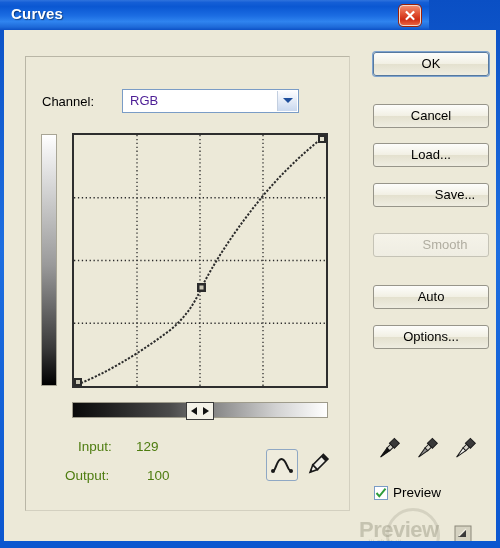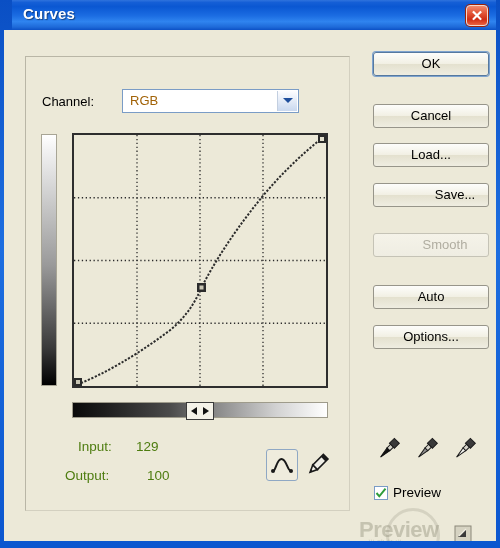--- a/index.html
+++ b/index.html
@@ -19,22 +19,22 @@
     position: absolute;
     left: 0; top: 0;
     width: 500px;
     height: 548px;
     background: linear-gradient(to bottom, #0a4fc4 0%, #1d6ee0 45%, #0b56cf 100%);
     box-sizing: border-box;
     padding: 0;
   }
   .titlebar {
     position: absolute;
-    left: 12px; top: 0;
-    width: 484px;
+    left: 0; top: 0;
+    width: 429px;
     height: 30px;
     background: linear-gradient(to bottom,
         #2f73dd 0%, #155fd6 8%, #0a57d2 22%,
         #1b6ce2 52%, #2f84ef 72%, #1e6ad9 90%, #0c51c6 100%);
   }
   .title-text {
     position: absolute;
     left: 11px; top: 5px;
     color: #ffffff;
     font-size: 15px;
@@ -103,21 +103,21 @@
     width: 177px; height: 24px;
     background: #ffffff;
     border: 1px solid #7a9cc6;
     box-sizing: border-box;
     cursor: pointer;
   }
   .combo .value {
     position: absolute;
     left: 7px; top: 3px;
     font-size: 13px;
-    color: #a16207;
+    color: #4c1d95;
     white-space: nowrap;
   }
   .combo .arrowbox {
     position: absolute;
     right: 1px; top: 1px;
     width: 20px; height: 20px;
     background: linear-gradient(to bottom, #fdfdff 0%, #e6edf8 45%, #c9d8ef 100%);
     border-left: 1px solid #c3cfe0;
     box-sizing: border-box;
   }

